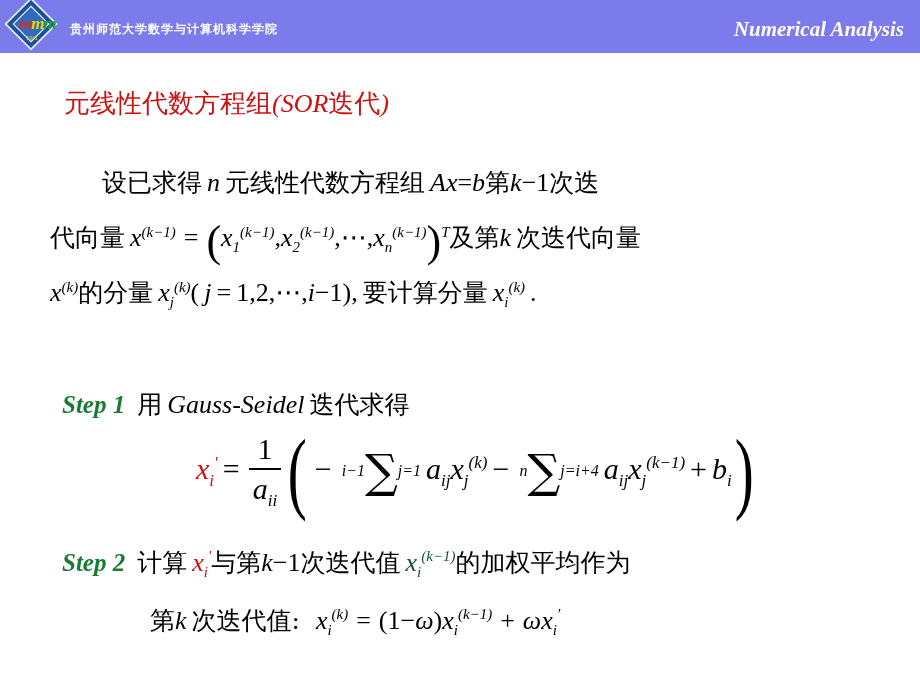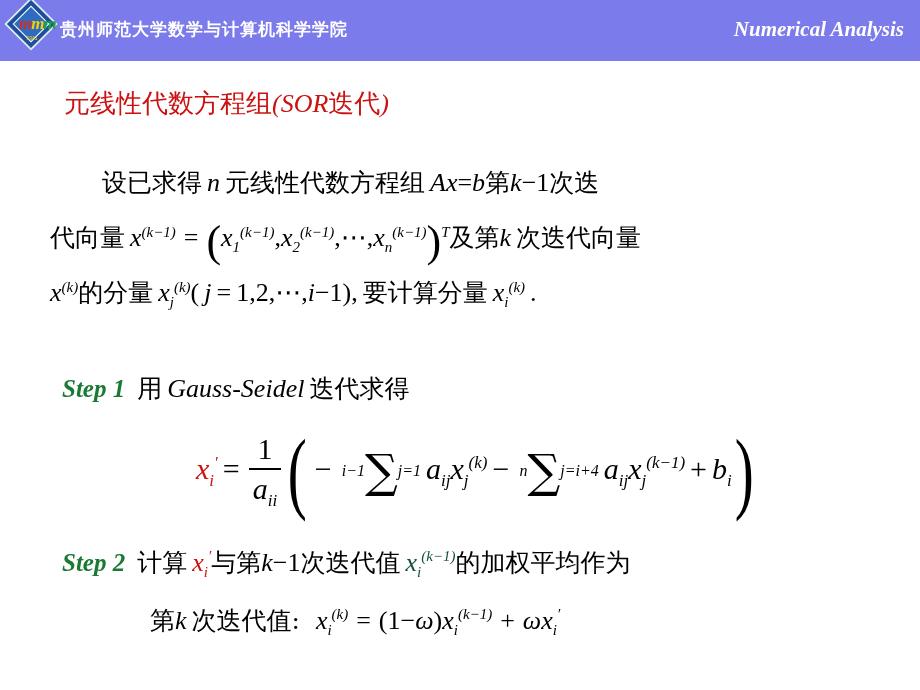--- a/index.html
+++ b/index.html
@@ -14,21 +14,21 @@
     font-family: "Liberation Serif", serif;
     position: relative;
   }
 
   
   .header-band {
     position: absolute;
     left: 0;
     top: 0;
     width: 920px;
-    height: 61px;
+    height: 53px;
     background: #7b7beb;
   }
   .header-logo {
     position: absolute;
     left: 8px;
     top: 2px;
     width: 56px;
     height: 54px;
   }
   .logo-diamond {
@@ -76,24 +76,24 @@
     top: 33px;
     width: 32px;
     text-align: center;
     font-size: 5px;
     color: #ffd700;
     font-family: "Liberation Sans", sans-serif;
   }
 
   .header-school {
     position: absolute;
-    left: 60px;
+    left: 70px;
     top: 29px;
     font-family: "DejaVu Serif", serif;
-    font-size: 17px;
+    font-size: 12px;
     font-weight: bold;
     color: #ffffff;
     letter-spacing: 1px;
     white-space: nowrap;
     transform: translateY(-50%);
   }
 
   .header-course {
     position: absolute;
     right: 16px;
@@ -298,21 +298,21 @@
 <div class="body-block">
 
   <div class="para"><span class="ind"></span><span>设已求得</span> <span class="m">n</span> <span>元线性代数方程组</span> <span class="m">Ax</span><span class="mu">=</span><span class="m">b</span><span>第</span><span class="m">k</span><span class="mu">−1</span><span>次迭</span></div>
 
   <div class="para"><span>代向量</span> <span class="m">x</span><span class="sup">(k−1)</span>&nbsp;<span class="mu">=</span>&nbsp;<span class="bigparen">(</span><span class="m">x</span><span class="sub">1</span><span class="sup">(k−1)</span><span class="mu">,</span><span class="m">x</span><span class="sub">2</span><span class="sup">(k−1)</span><span class="mu">,</span><span class="mu">⋯</span><span class="mu">,</span><span class="m">x</span><span class="sub">n</span><span class="sup">(k−1)</span><span class="bigparen">)</span><span class="sup">T</span><span>及第</span><span class="m">k</span> <span>次迭代向量</span></div>
 
   <div class="para"><span class="m">x</span><span class="sup">(k)</span><span>的分量</span> <span class="m">x</span><span class="sub">j</span><span class="sup">(k)</span><span class="mu">(</span> <span class="m">j</span> <span class="mu">=</span> <span class="mu">1,2,</span><span class="mu">⋯</span><span class="mu">,</span><span class="m">i</span><span class="mu">−1</span><span class="mu">)</span><span class="mu">,</span> <span>要计算分量</span> <span class="m">x</span><span class="sub">i</span><span class="sup">(k)</span> <span class="mu">.</span></div>
 
 </div>
 
-<div class="step-row" style="top:372px;"><span class="step-label">Step 1</span><span class="step-text"><span>用</span> <span class="latin-it">Gauss-Seidel</span> <span>迭代求得</span></span></div>
+<div class="step-row" style="top:388px;"><span class="step-label">Step 1</span><span class="step-text"><span>用</span> <span class="latin-it">Gauss-Seidel</span> <span>迭代求得</span></span></div>
 
 <div class="formula">
 
   <span class="fitem red"><span>x</span><span class="sub">i</span><span class="sup">′</span></span>
 
   <span class="fop">=</span>
 
   <span class="frac">
     <span class="num">1</span>
     <span class="bar"></span>

